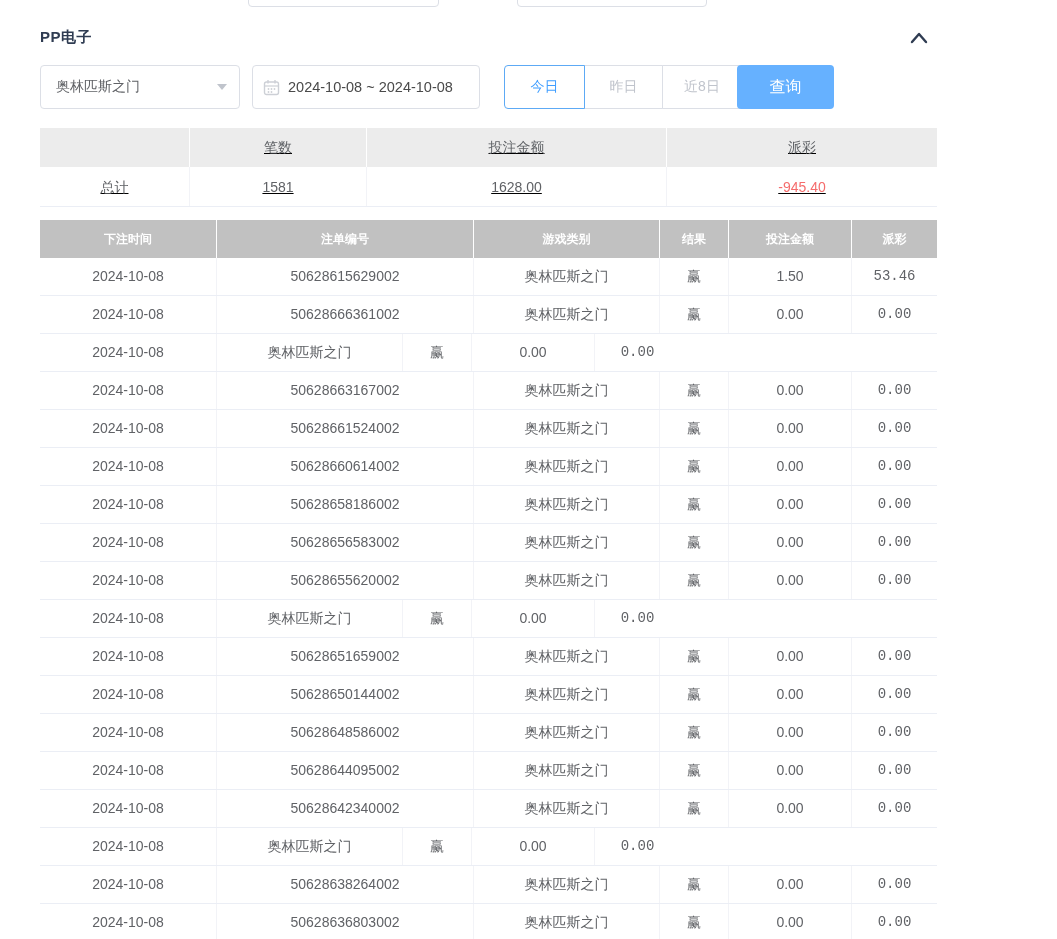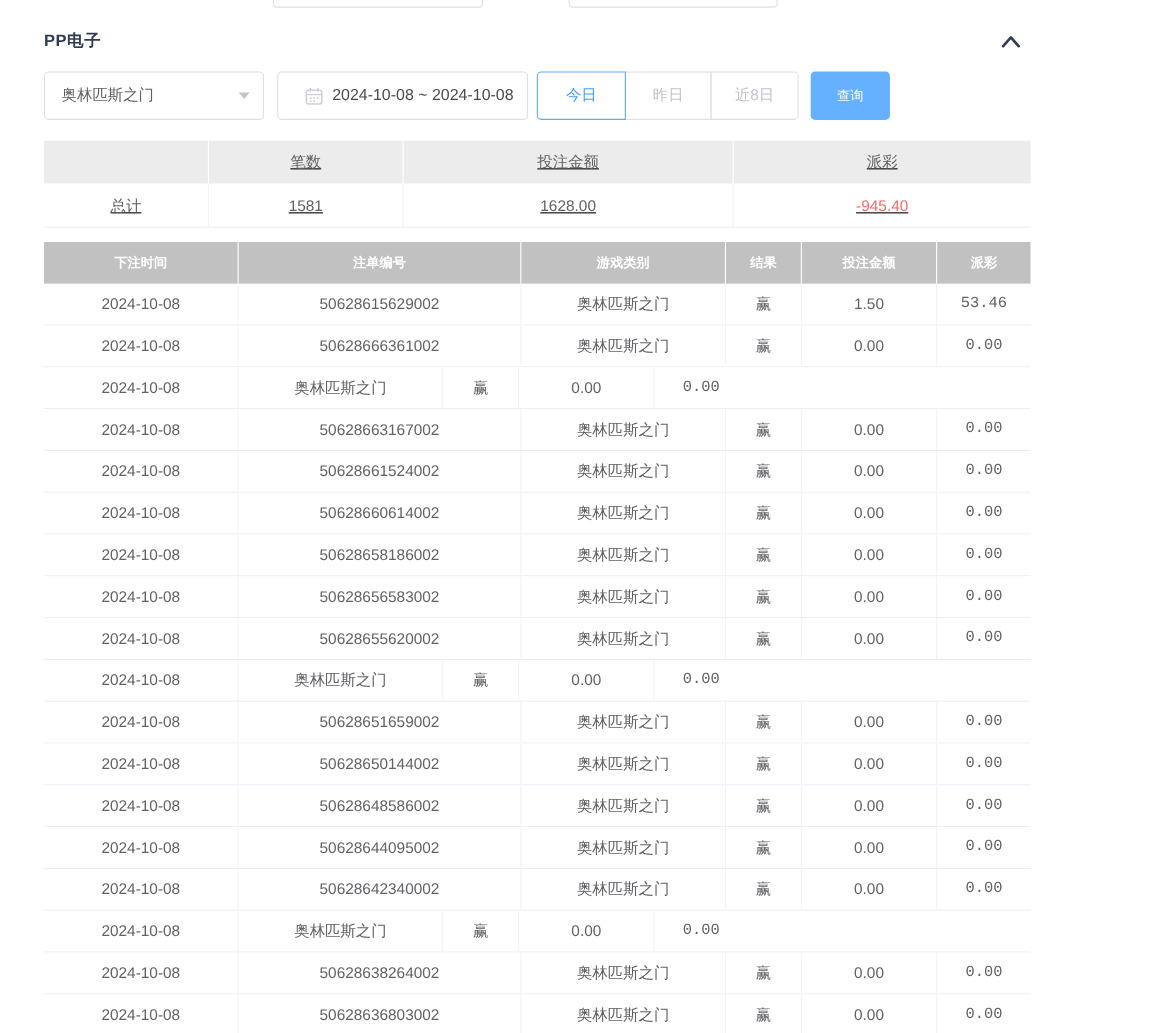--- a/index.html
+++ b/index.html
@@ -21,35 +21,35 @@
   
   .select-box { position:absolute; left:40px; top:65px; width:200px; height:44px;
                 border:1px solid #dcdfe6; border-radius:4px; background:#fff;
                 display:flex; align-items:center; padding:0 12px 0 15px; cursor:pointer; }
   .select-value { flex:1; font-size:14px; color:#606266; }
   .caret-down { width:0; height:0; border-left:5px solid transparent;
                 border-right:5px solid transparent; border-top:6px solid #c0c4cc; }
 
   .date-picker { position:absolute; left:252px; top:65px; width:228px; height:44px;
                  border:1px solid #dcdfe6; border-radius:4px; background:#fff;
-                 display:flex; align-items:center; padding:0 24px; cursor:pointer; }
+                 display:flex; align-items:center; padding:0 10px; cursor:pointer; }
   .date-picker svg { margin-right:8px; flex:0 0 auto; }
   .date-value { font-size:14.5px; color:#4a4a4a; white-space:nowrap; }
 
-  .btn-group { position:absolute; left:488px; top:65px; height:44px; display:flex; }
+  .btn-group { position:absolute; left:504px; top:65px; height:44px; display:flex; }
   .qbtn { height:44px; background:#fff; border:1px solid #dcdfe6; font-size:14px;
           color:#c0c4cc; cursor:pointer; margin-left:-1px; padding:0;
           font-family:"Liberation Sans", sans-serif; }
   .qbtn:first-child { margin-left:0; border-radius:4px 0 0 4px; width:81px; }
   .qbtn:nth-child(2) { width:79px; }
   .qbtn:last-child { border-radius:0 4px 4px 0; width:80px; }
   .qbtn.active { border-color:#5daaf5; color:#409eff; position:relative; z-index:2; }
 
-  .query-btn { position:absolute; left:737px; top:65px; width:72px; height:44px;
-               background:#66b1ff; color:#fff; font-size:12px; border:none; border-radius:4px;
+  .query-btn { position:absolute; left:737px; top:65px; width:97px; height:44px;
+               background:#66b1ff; color:#fff; font-size:16px; border:none; border-radius:4px;
                cursor:pointer; font-family:"Liberation Sans", sans-serif; }
 
   
   .summary-table { position:absolute; left:40px; top:128px; width:897px;text-decoration:underline; }
   .s-header { display:flex; height:39px; background:#ececec; }
   .s-hcell { font-size:14px; color:#5f6266; text-align:center; line-height:39px;
              border-right:1px solid #fff; }
   .s-hcell:last-child { border-right:none; }
   .s-row { display:flex; height:40px; background:#fff; border-bottom:1px solid #ebeef5; }
   .s-cell { font-size:14px; color:#606266; text-align:center; line-height:40px;

